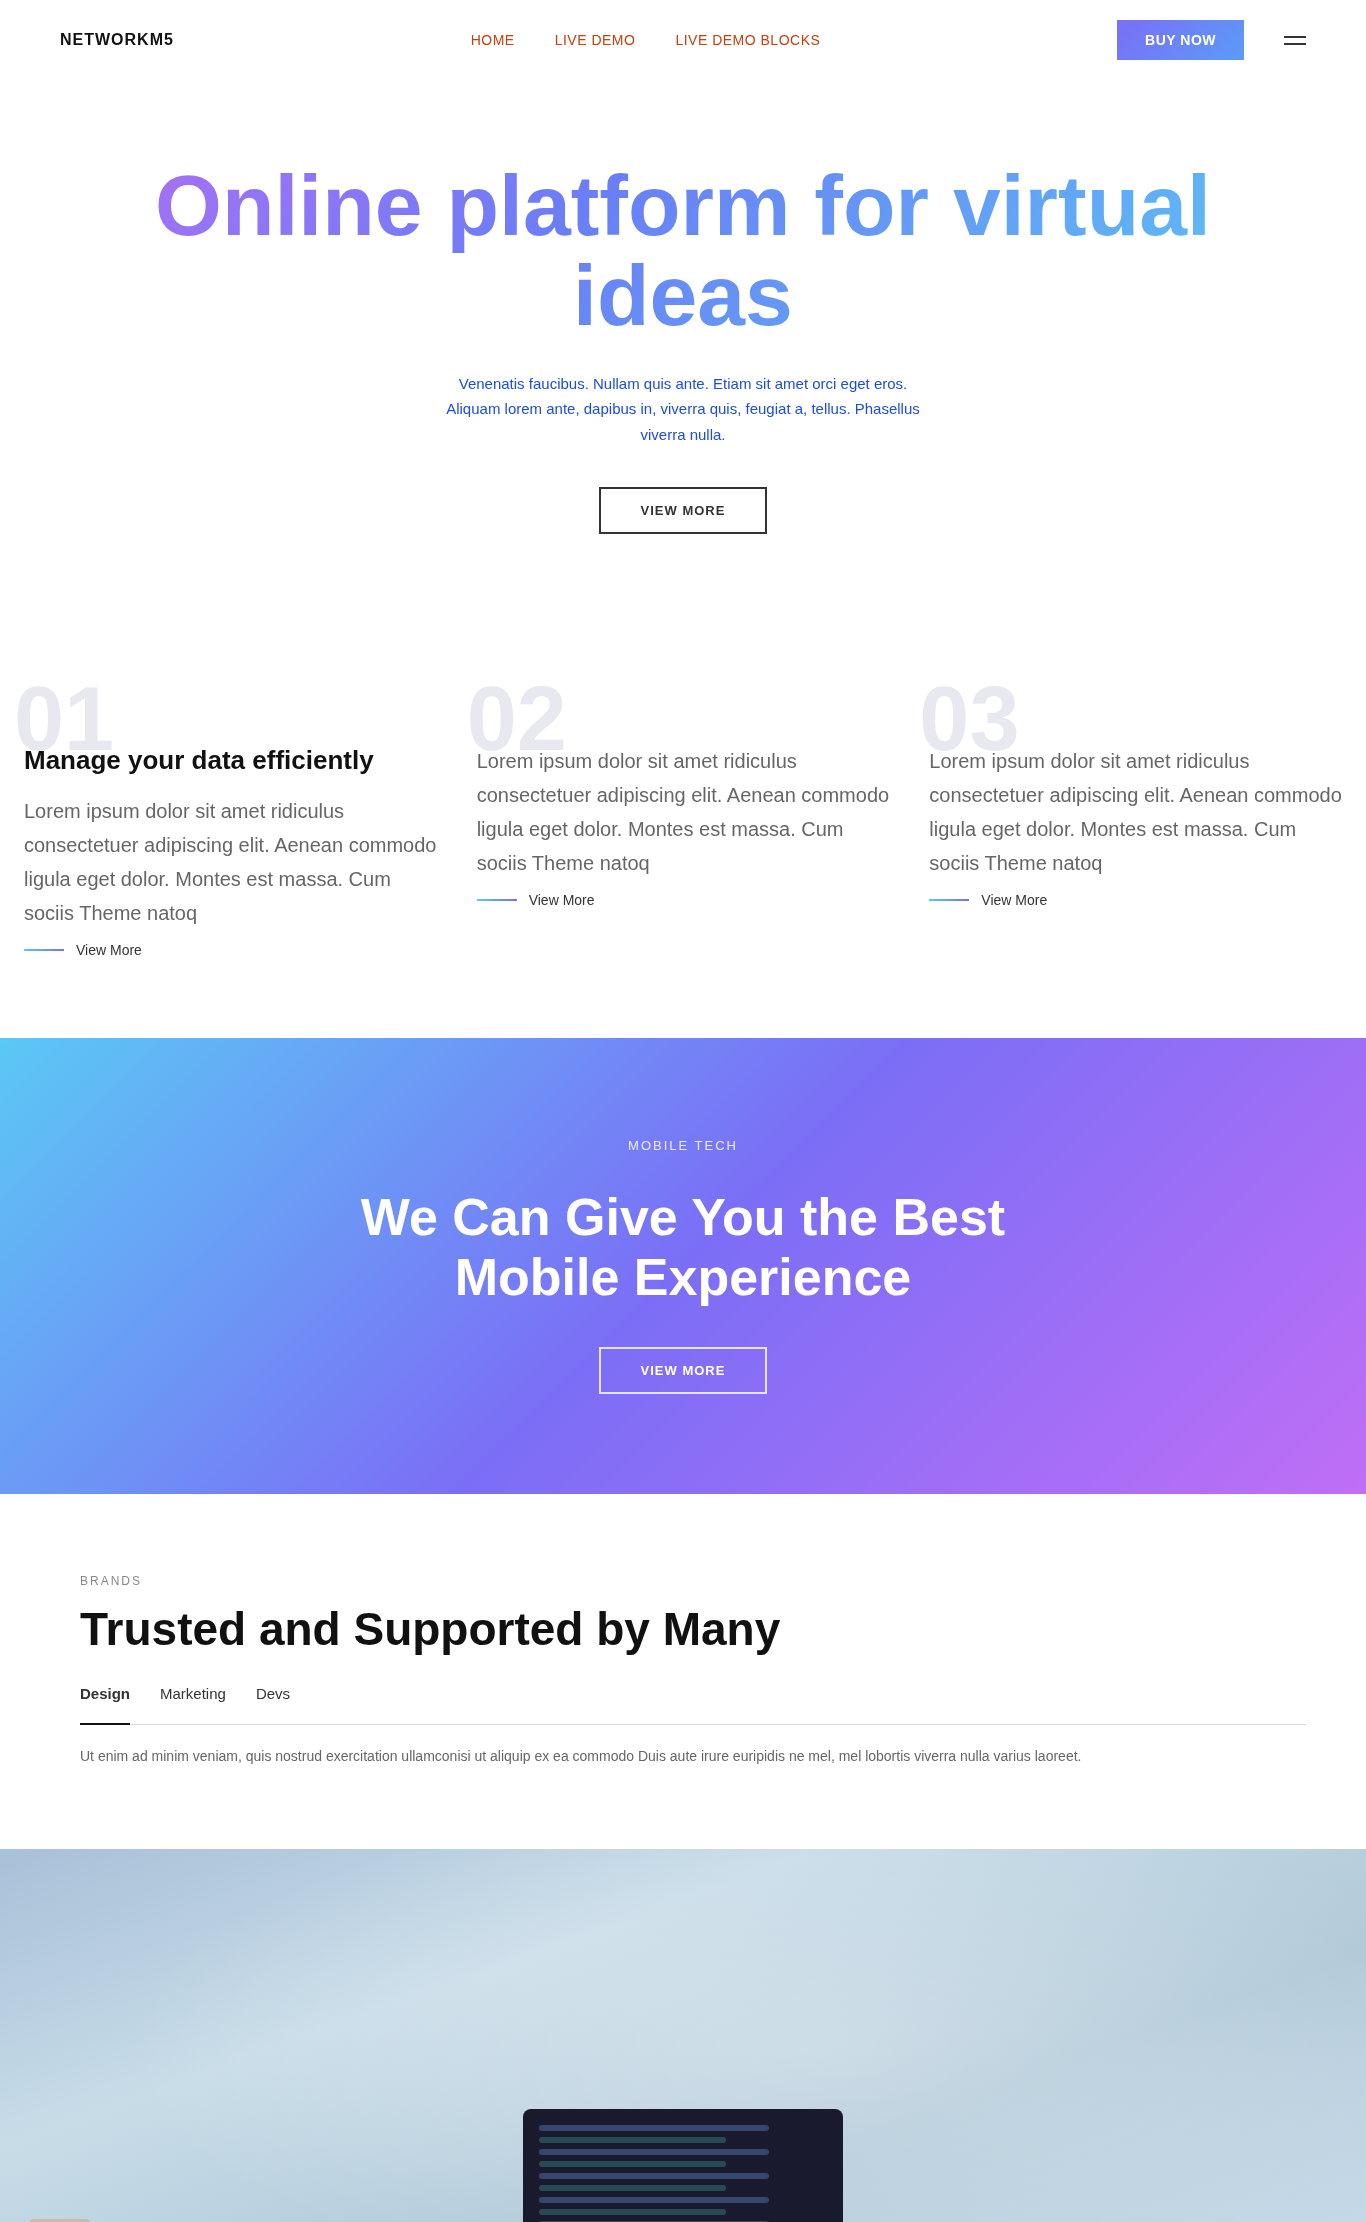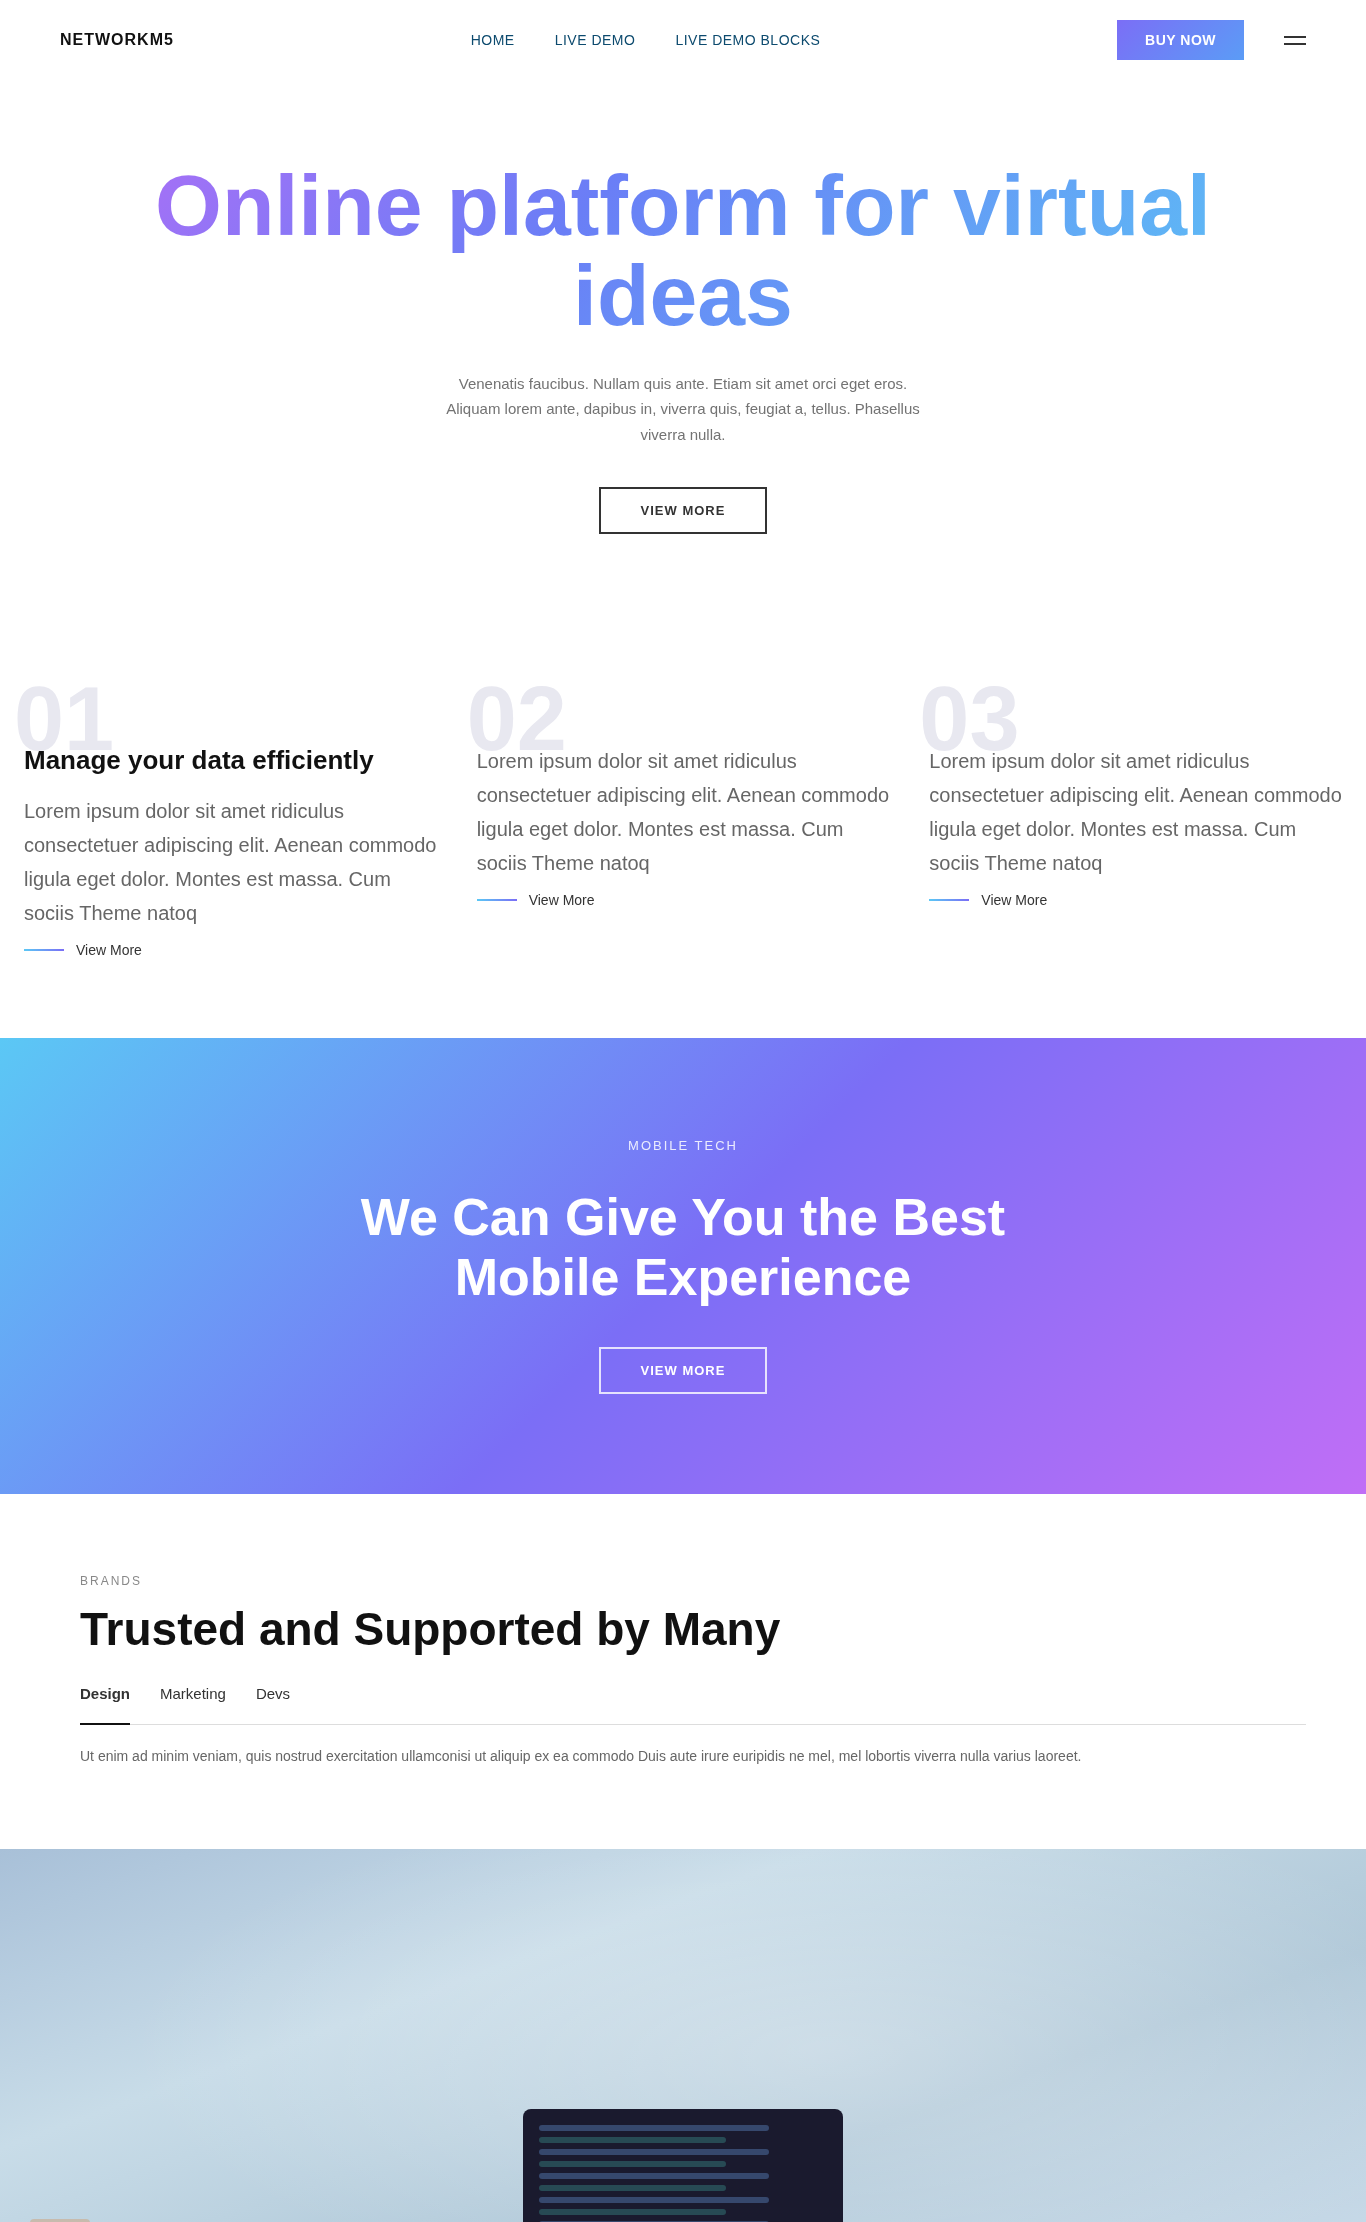--- a/index.html
+++ b/index.html
@@ -22,21 +22,21 @@
       text-transform: uppercase;
     }
     .nav-links {
       display: flex;
       align-items: center;
       gap: 40px;
       list-style: none;
     }
     .nav-links li a {
       text-decoration: none;
-      color: #0c4a6e;
+      color: #c2410c;
       font-size: 14px;
       letter-spacing: 0.5px;
     }
     .nav-buy-btn {
       background: linear-gradient(135deg, #7b6ef6, #5b9cf6);
       color: #fff;
       padding: 12px 28px;
       border: none;
       font-size: 14px;
       font-weight: 600;
@@ -67,21 +67,21 @@
       font-weight: 700;
       line-height: 1.05;
       background: linear-gradient(135deg, #b06ef6 0%, #6a7ef6 40%, #5bc8f5 100%);
       -webkit-background-clip: text;
       -webkit-text-fill-color: transparent;
       background-clip: text;
       margin-bottom: 30px;
     }
     .hero-subtitle {
       font-size: 15px;
-      color: #737373;
+      color: #1d4ed8;
       line-height: 1.7;
       max-width: 500px;
       margin: 0 auto 40px;
     }
     .hero-btn {
       display: inline-block;
       padding: 14px 40px;
       border: 2px solid #333;
       color: #333;
       font-size: 13px;

